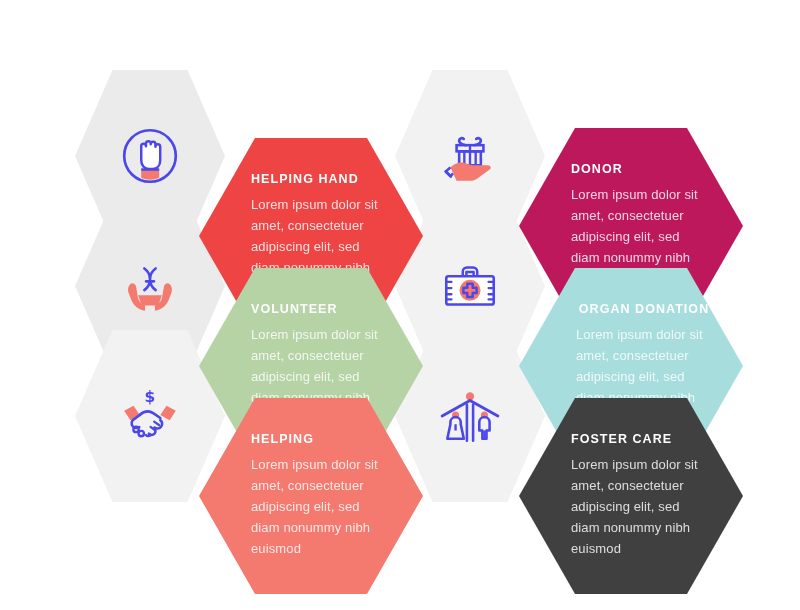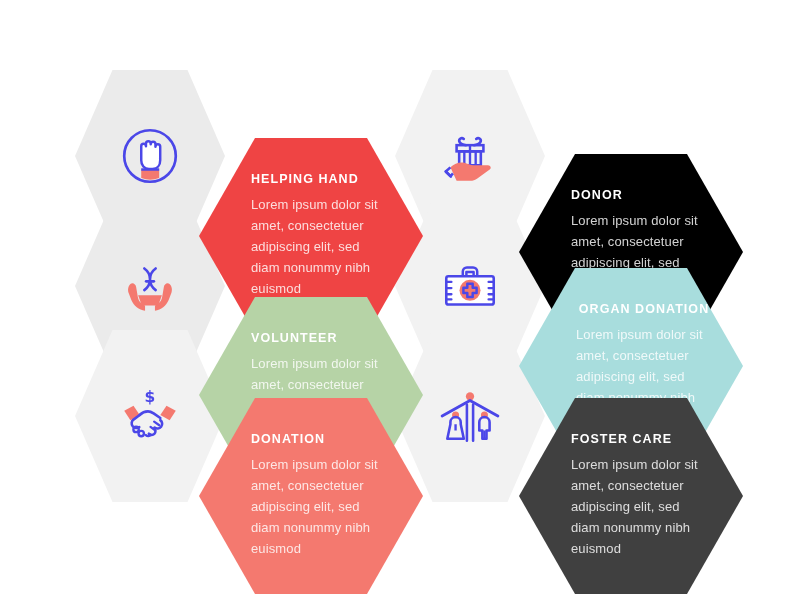--- a/index.html
+++ b/index.html
@@ -207,31 +207,31 @@
         <path d="M18 40 v6" fill="none" stroke="#4b47e8" stroke-width="2.3"></path>
       </svg>
     </span>
   </div>
 
   <div class="hex hex-content" style="left:199px; top:138px; background:#ef4444;">
     <div class="hex-title">HELPING HAND</div>
     <div class="hex-body">Lorem ipsum dolor sit amet, consectetuer adipiscing elit, sed diam nonummy nibh euismod</div>
   </div>
 
-  <div class="hex hex-content" style="left:199px; top:268px; background:#b6d3a6;margin-top:29px;">
+  <div class="hex hex-content" style="left:199px; top:268px; background:#b6d3a6;">
     <div class="hex-title">VOLUNTEER</div>
     <div class="hex-body">Lorem ipsum dolor sit amet, consectetuer adipiscing elit, sed diam nonummy nibh euismod</div>
   </div>
 
   <div class="hex hex-content" style="left:199px; top:398px; background:#f4796f;">
-    <div class="hex-title">DONATION</div>
-    <div class="hex-body">Lorem ipsum dolor sit amet, consectetuer adipiscing elit, sed diam nonummy nibh euismod</div>
-  </div>
-
-  <div class="hex hex-content" style="left:519px; top:154px; background:#000000;">
+    <div class="hex-title">HELPING</div>
+    <div class="hex-body">Lorem ipsum dolor sit amet, consectetuer adipiscing elit, sed diam nonummy nibh euismod</div>
+  </div>
+
+  <div class="hex hex-content" style="left:519px; top:128px; background:#be185d;">
     <div class="hex-title">DONOR</div>
     <div class="hex-body">Lorem ipsum dolor sit amet, consectetuer adipiscing elit, sed diam nonummy nibh euismod</div>
   </div>
 
   <div class="hex hex-content" style="left:519px; top:268px; background:#a8dddd;align-items:center;">
     <div class="hex-title">ORGAN DONATION</div>
     <div class="hex-body">Lorem ipsum dolor sit amet, consectetuer adipiscing elit, sed diam nonummy nibh euismod</div>
   </div>
 
   <div class="hex hex-content" style="left:519px; top:398px; background:#404040;">

